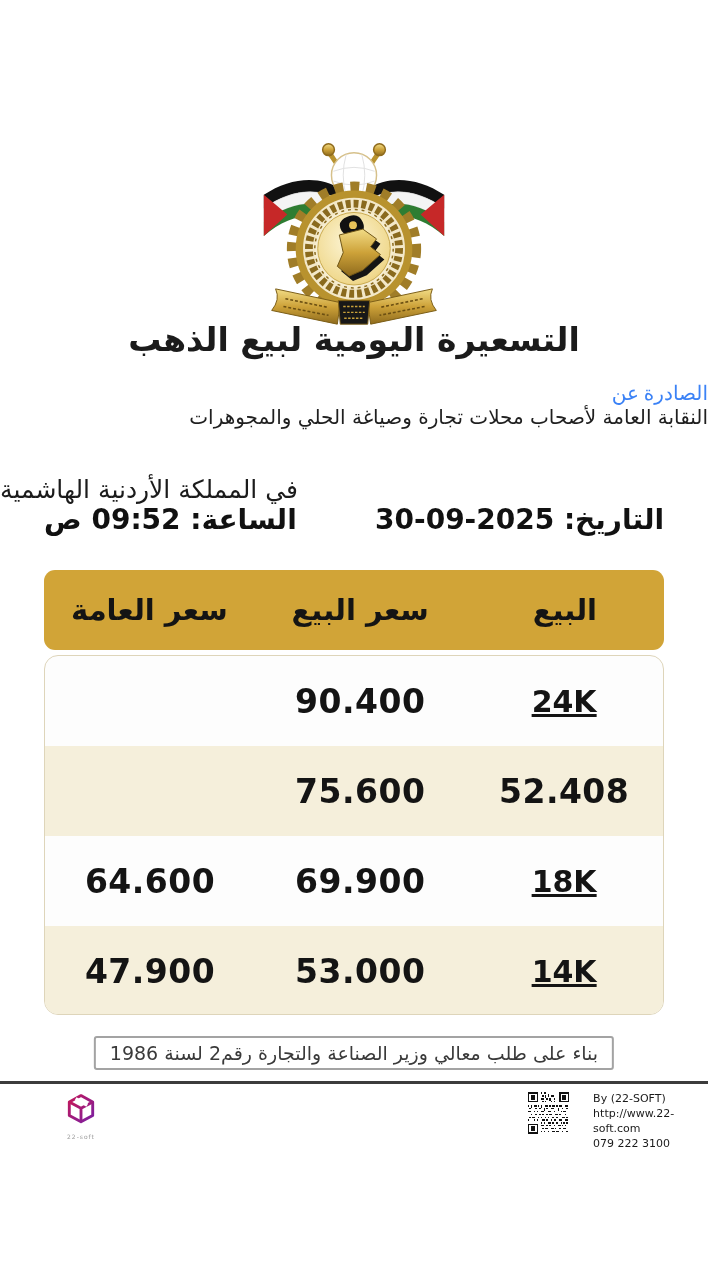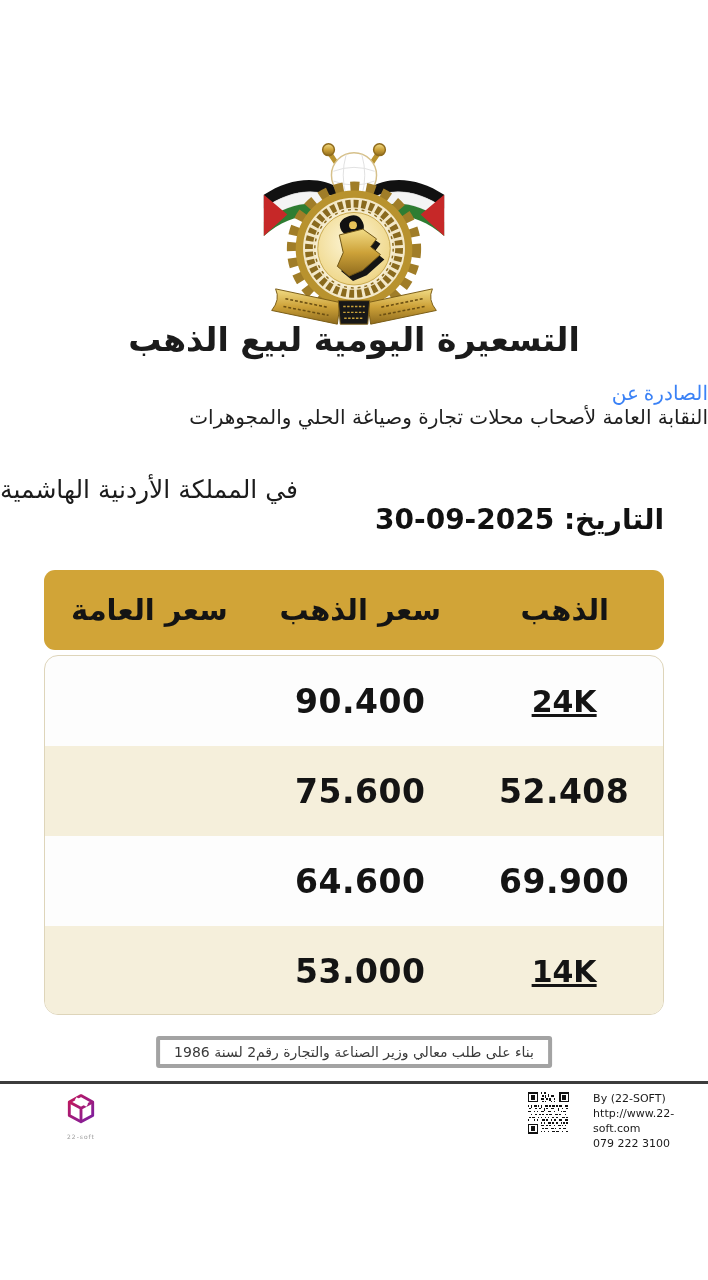--- a/index.html
+++ b/index.html
@@ -47,22 +47,22 @@
     align-items:center; direction:rtl; text-align:center;
     font-weight:bold; color:#141414;
   }
   .t-row.alt { background:#f5efdb; }
   .cell-karat { font-size:30px;text-decoration:underline; }
   .cell-num { font-size:33px; letter-spacing:0.5px; }
 
   
   .note-box {
     position:absolute; top:1036px; left:50%; transform:translateX(-50%);
-    border:4px solid #a3a3a3; border-radius:3px; padding:4px 14px;
-    font-size:14px; color:#3a3a3a; white-space:nowrap; direction:rtl; background:#fff;
+    border:2px solid #a3a3a3; border-radius:3px; padding:4px 14px;
+    font-size:19px; color:#3a3a3a; white-space:nowrap; direction:rtl; background:#fff;
   }
 
   
   .separator { position:absolute; top:1081px; left:0; width:708px; height:3px; background:#3c3c3c; }
   .footer-left { position:absolute; top:1092px; left:56px; width:50px; text-align:center; }
   .footer-left .caption { font-size:6px; color:#9a9a9a; letter-spacing:1px; margin-top:1px; }
   .footer-right {
     position:absolute; top:1090px; left:528px;
     display:flex; gap:24px; align-items:flex-start; direction:ltr;
   }
@@ -143,44 +143,50 @@
   <div class="page-title">التسعيرة اليومية لبيع الذهب</div>
   <div class="sub1">الصادرة عن</div>
   <div class="sub2">النقابة العامة لأصحاب محلات تجارة وصياغة الحلي والمجوهرات</div>
   <div class="sub3">في المملكة الأردنية الهاشمية</div>
 
   <div class="dateline">
     <div>
       <span>التاريخ:</span>
       <span class="num">30-09-2025</span>
     </div>
+    <div>
+      <span>الساعة:</span>
+      <span>09:52 ص</span>
+    </div>
   </div>
 
   <div class="gold-header">
-    <div>الذهب</div>
-    <div>سعر الذهب</div>
+    <div>البيع</div>
+    <div>سعر البيع</div>
     <div>سعر العامة</div>
   </div>
 
   <div class="table-body">
     <div class="t-row">
       <div class="cell-karat">24K</div>
       <div class="cell-num">90.400</div>
     </div>
     <div class="t-row alt">
       <div class="cell-num">52.408</div>
       <div class="cell-num">75.600</div>
     </div>
     <div class="t-row">
+      <div class="cell-karat">18K</div>
       <div class="cell-num">69.900</div>
       <div class="cell-num">64.600</div>
     </div>
     <div class="t-row alt">
       <div class="cell-karat">14K</div>
       <div class="cell-num">53.000</div>
+      <div class="cell-num">47.900</div>
     </div>
   </div>
 
   <div class="note-box">بناء على طلب معالي وزير الصناعة والتجارة رقم2 لسنة 1986</div>
 
   <div class="separator"></div>
 
   <div class="footer-left">
     <svg width="36" height="36" viewBox="0 0 40 40">
       <defs>

